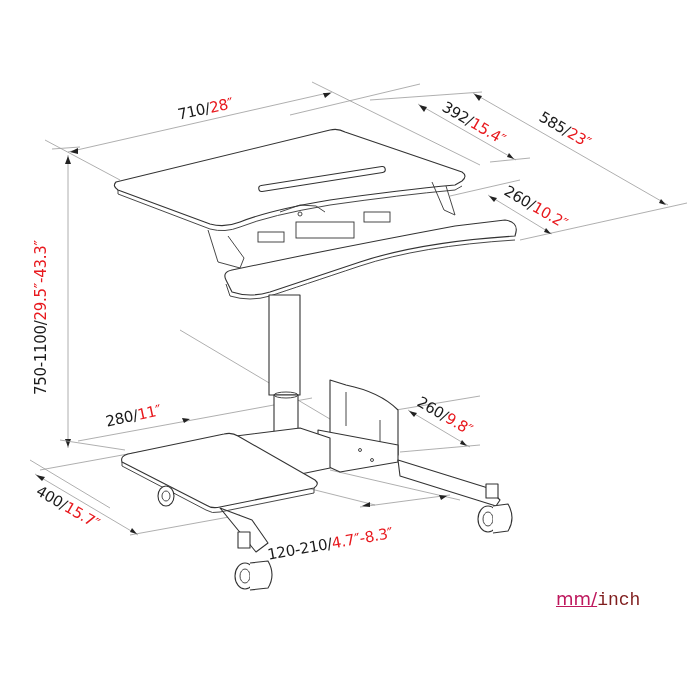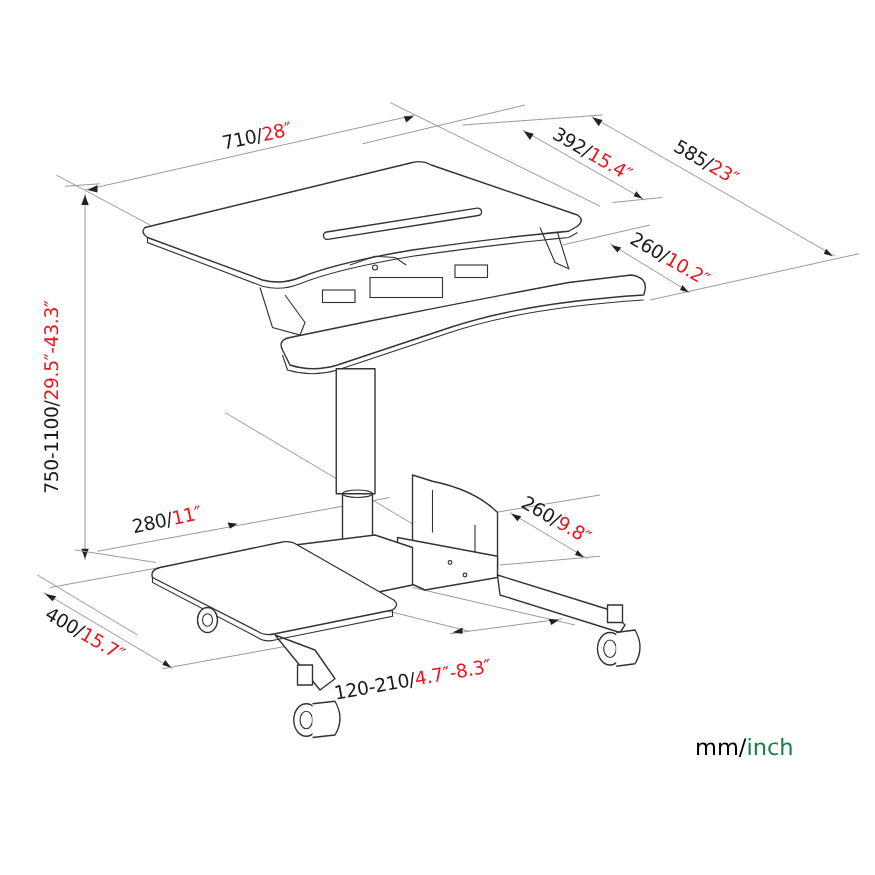--- a/index.html
+++ b/index.html
@@ -2,22 +2,22 @@
 <html><head>
 <meta charset="utf-8">
 <style>
   html, body { margin: 0; padding: 0; background: #ffffff; }
   #stage { position: relative; width: 700px; height: 700px; overflow: hidden; background: #fff; font-family: "DejaVu Sans", "Liberation Sans", sans-serif; }
   svg#drawing { position: absolute; left: 0; top: 0; width: 700px; height: 700px; }
   .dim { position: absolute; white-space: nowrap; font-size: 15px; color: #1a1a1a; transform-origin: 0 0; letter-spacing: -0.3px; }
   .dim .mm { color: #1a1a1a; }
   .dim .in { color: #e8191e; }
   .legend { position: absolute; left: 556px; top: 588px; font-size: 18px; white-space: nowrap; }
-  .legend .mm { color: #000000; }
-  .legend .in { color: #15803d; }
+  .legend .mm { color: #be185d; text-decoration: underline; }
+  .legend .in { color: #7f1d1d; font-family: Liberation Mono, monospace; }
   .ln { stroke: #9a9a9a; stroke-width: 0.8; fill: none; }
   .part { stroke: #333; stroke-width: 1.1; fill: #fff; stroke-linejoin: round; }
   .part2 { stroke: #333; stroke-width: 0.9; fill: none; }
   .arr { fill: #222; }
 </style>
 </head>
 <body>
 
 <div id="stage">
 

